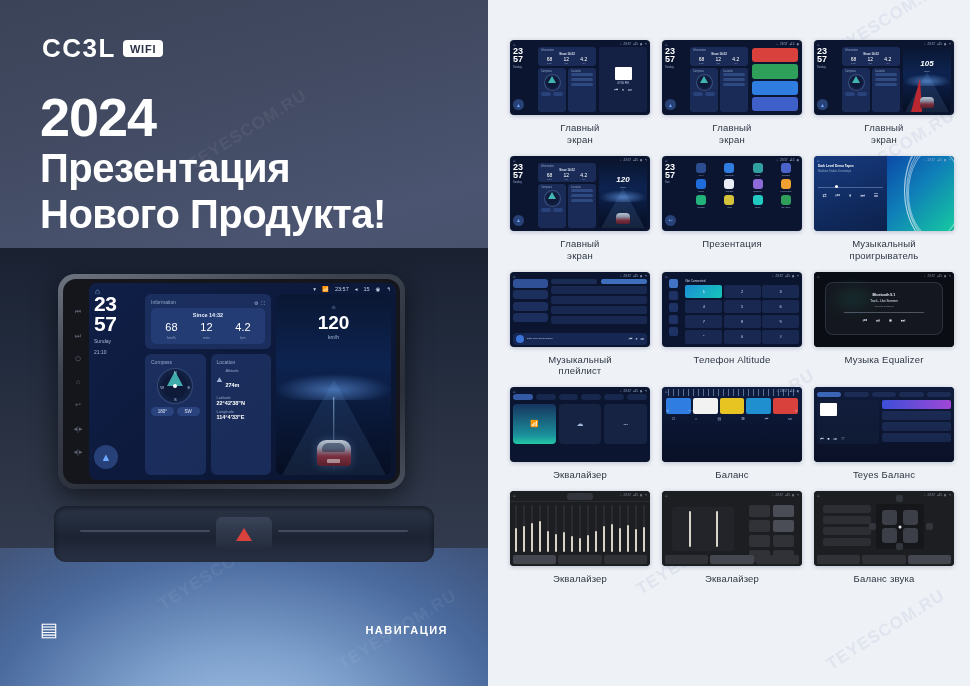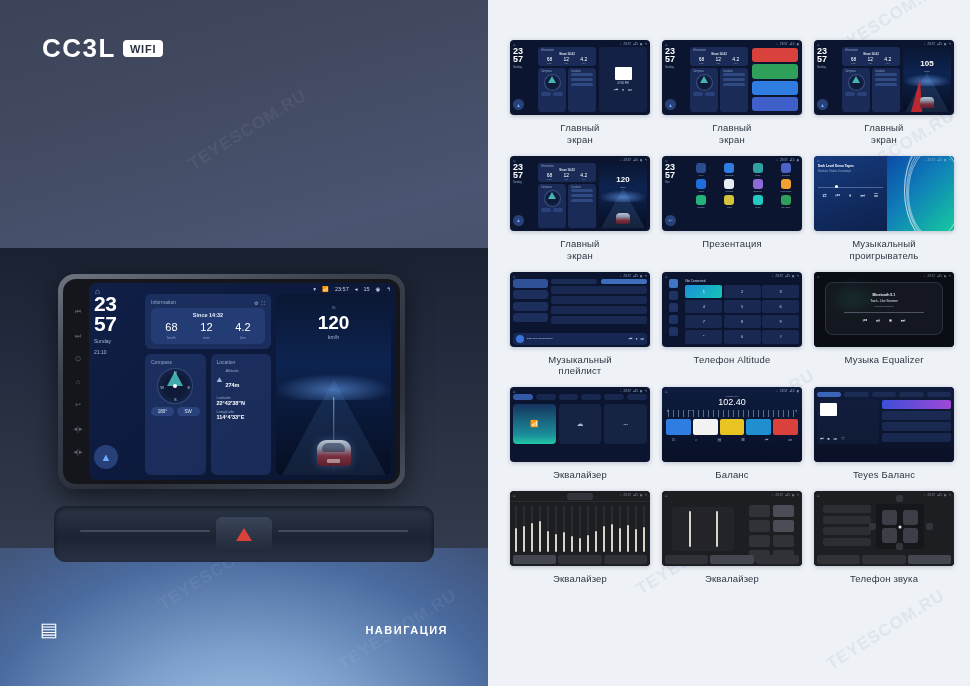--- a/index.html
+++ b/index.html
@@ -165,21 +165,21 @@
             border-left: 4px solid transparent; border-right: 4px solid transparent; border-bottom: 7px solid rgba(80,220,210,.8); }
   .t-pillrow { display: flex; gap: 1.5px; }
   .t-pill { flex: 1; background: rgba(58,90,160,.5); border-radius: 4px; height: 4px; }
   .t-locline { height: 3px; background: rgba(90,130,210,.35); border-radius: 2px; margin-bottom: 2px; }
   .t-col3 { flex: 1; border-radius: 3px; position: relative; overflow: hidden; }
   .t-road-bg { position: absolute; inset: 0; background: linear-gradient(180deg,#0a1733,#0d2350 40%,#060e22); }
   .t-road { position: absolute; left: 50%; bottom: 0; transform: translateX(-50%); width: 0; height: 0;
             border-left: 22px solid transparent; border-right: 22px solid transparent; border-bottom: 40px solid rgba(130,190,255,.12); }
   .t-horizon { position: absolute; left: 0; right: 0; top: 42%; height: 12px;
     background: radial-gradient(ellipse at 50% 60%, rgba(110,170,255,.6) 0%, rgba(40,80,170,0) 70%); }
-  .t-spd { position: absolute; left: 50%; top: 12px; transform: translateX(-50%); color: #fff; font-size: 8px; font-weight: 700; }
+  .t-spd { position: absolute; left: 50%; top: 12px; transform: translateX(-50%); color: #fff; font-size: 8px; font-weight: 700; font-style: italic; }
   .t-spdu { position: absolute; left: 50%; top: 23px; transform: translateX(-50%); color: #a9bfe0; font-size: 2.4px; }
   .t-car { position: absolute; left: 50%; bottom: 4px; transform: translateX(-50%); width: 14px; height: 11px;
     background: linear-gradient(180deg,#b8c3d2 0%,#8d98ab 32%,#7a3040 66%,#5a1f2c 100%); border-radius: 4px 4px 2px 2px; }
   .t-redstripe { position: absolute; left: 16%; bottom: 0; width: 0; height: 0;
     border-left: 9px solid transparent; border-right: 2px solid transparent; border-bottom: 34px solid rgba(216,40,45,.85); }
 
   
   .t-mp { position: absolute; inset: 0; display: flex; }
   .t-mp-l { width: 52%; padding: 8px 4px 3px; }
   .t-mp-title { color: #fff; font-size: 3.2px; font-weight: 700; }
@@ -307,20 +307,25 @@
     <div class="wm" style="left:20px;top:330px;">TEYESCOM.RU</div>
     <div class="wm" style="left:250px;top:300px;">TEYESCOM.RU</div>
     <div class="wm" style="left:150px;top:560px;">TEYESCOM.RU</div>
     <div class="wm" style="left:330px;top:620px;">TEYESCOM.RU</div>
 
     <div class="brand">
       <span class="brand-name">CC3L</span>
       <span class="brand-badge">WIFI</span>
     </div>
 
+    <div class="headline">
+      <div class="yr">2024</div>
+      <div class="l1">Презентация</div>
+      <div class="l2">Нового Продукта!</div>
+    </div>
 
     <div class="dash">
       <div class="dash-bg"></div>
 
       <div class="bezel">
         <div class="bezel-inner">
           <div class="btn-strip">
             <span class="pbtn">⏮</span>
             <span class="pbtn">⏭</span>
             <span class="pbtn">⏻</span>
@@ -1020,24 +1025,20 @@
         <div class="thumb">
           <div class="t-radio"></div>
           <span class="t-home">⌂</span>
           <div class="t-status">
               <span>⌁</span>
               <span>23:57</span>
               <span>◂15</span>
               <span>◉</span>
             </div>
           <div style="position:absolute;inset:0;">
-            <div class="t-radio-top">
-              <div class="t-radio-st">Weather FM</div>
-              <div class="t-radio-f">102.40</div>
-            </div>
             <span style="position:absolute;left:5px;top:20px;color:#cfdcf2;font-size:5px;">‹</span>
             <span style="position:absolute;right:5px;top:20px;color:#cfdcf2;font-size:5px;">›</span>
             <span style="position:absolute;left:26px;top:22px;color:#9fb4d6;font-size:2.4px;">FM 1</span>
             <div class="t-radio-scale"></div>
             <div class="t-radio-tiles">
               <div class="t-tile" style="background:#2f7de0"></div>
               <div class="t-tile" style="background:#f2f2f2"></div>
               <div class="t-tile" style="background:#e8c423"></div>
               <div class="t-tile" style="background:#1f8fd0"></div>
               <div class="t-tile" style="background:#d8413c"></div>
@@ -1234,19 +1235,19 @@
           <div class="t-bal-arrow" style="left:82px;bottom:16px;"></div>
           <div class="t-bal-arrow" style="left:55px;top:32px;"></div>
           <div class="t-bal-arrow" style="left:112px;top:32px;"></div>
           <div class="t-eq-bottom">
             <div class="t-eq-btn"></div>
             <div class="t-eq-btn"></div>
             <div class="t-eq-btn sel"></div>
           </div>
         </div>
         <div class="cap">
-          <span>Телефон звука</span>
+          <span>Баланс звука</span>
         </div>
       </div>
 
     </div>
   </div>
 </div>
 
 </body></html>

